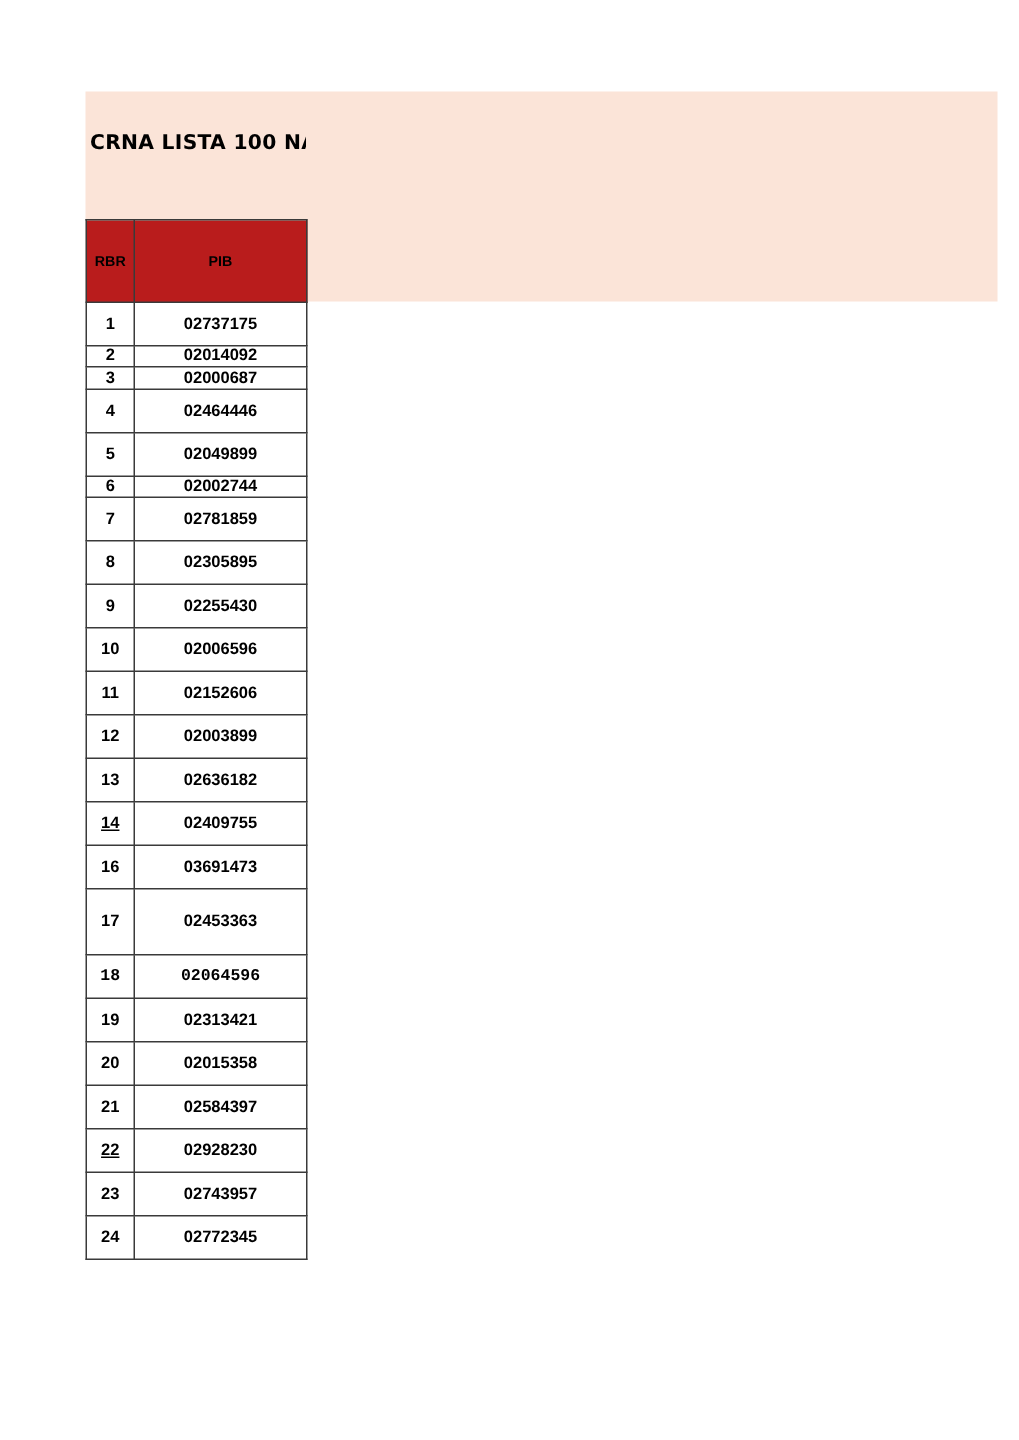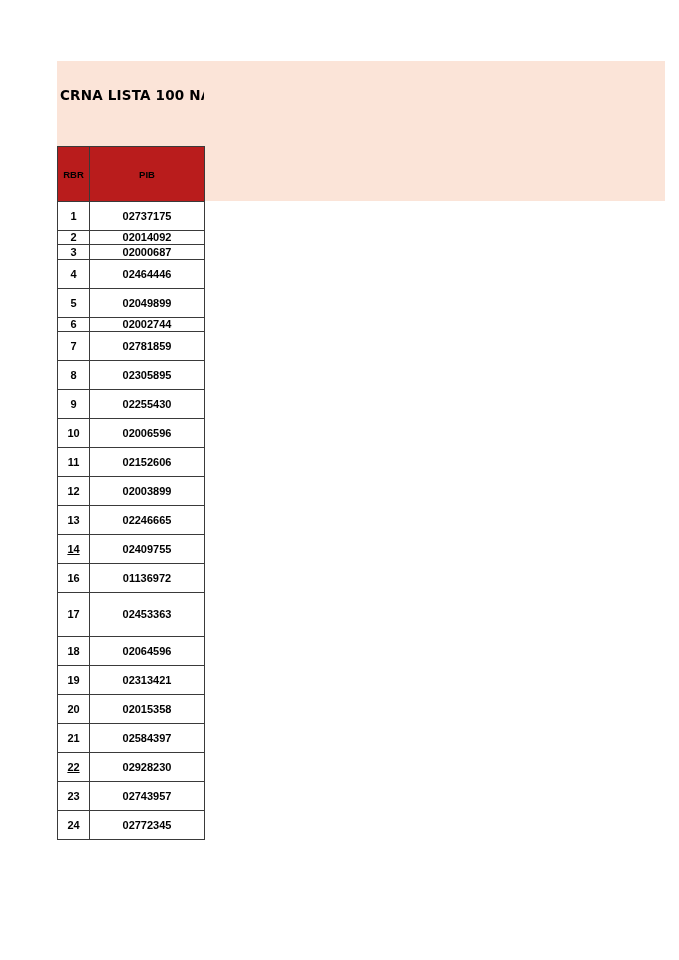--- a/index.html
+++ b/index.html
@@ -76,35 +76,35 @@
       <tr style="height: 28px;">
         <td style="height: 28px;">11</td>
         <td>02152606</td>
       </tr>
       <tr style="height: 28px;">
         <td style="height: 28px;">12</td>
         <td>02003899</td>
       </tr>
       <tr style="height: 28px;">
         <td style="height: 28px;">13</td>
-        <td>02246665</td>
+        <td>02636182</td>
       </tr>
       <tr style="height: 28px;">
         <td style="height: 28px; text-decoration: underline;">14</td>
         <td>02409755</td>
       </tr>
       <tr style="height: 28px;">
         <td style="height: 28px;">16</td>
-        <td>01136972</td>
+        <td>03691473</td>
       </tr>
       <tr style="height: 43px;">
         <td style="height: 43px;">17</td>
         <td>02453363</td>
       </tr>
-      <tr style="height: 28px;">
+      <tr style="height: 28px; font-family: Liberation Mono, monospace;">
         <td style="height: 28px;">18</td>
         <td>02064596</td>
       </tr>
       <tr style="height: 28px;">
         <td style="height: 28px;">19</td>
         <td>02313421</td>
       </tr>
       <tr style="height: 28px;">
         <td style="height: 28px;">20</td>
         <td>02015358</td>

